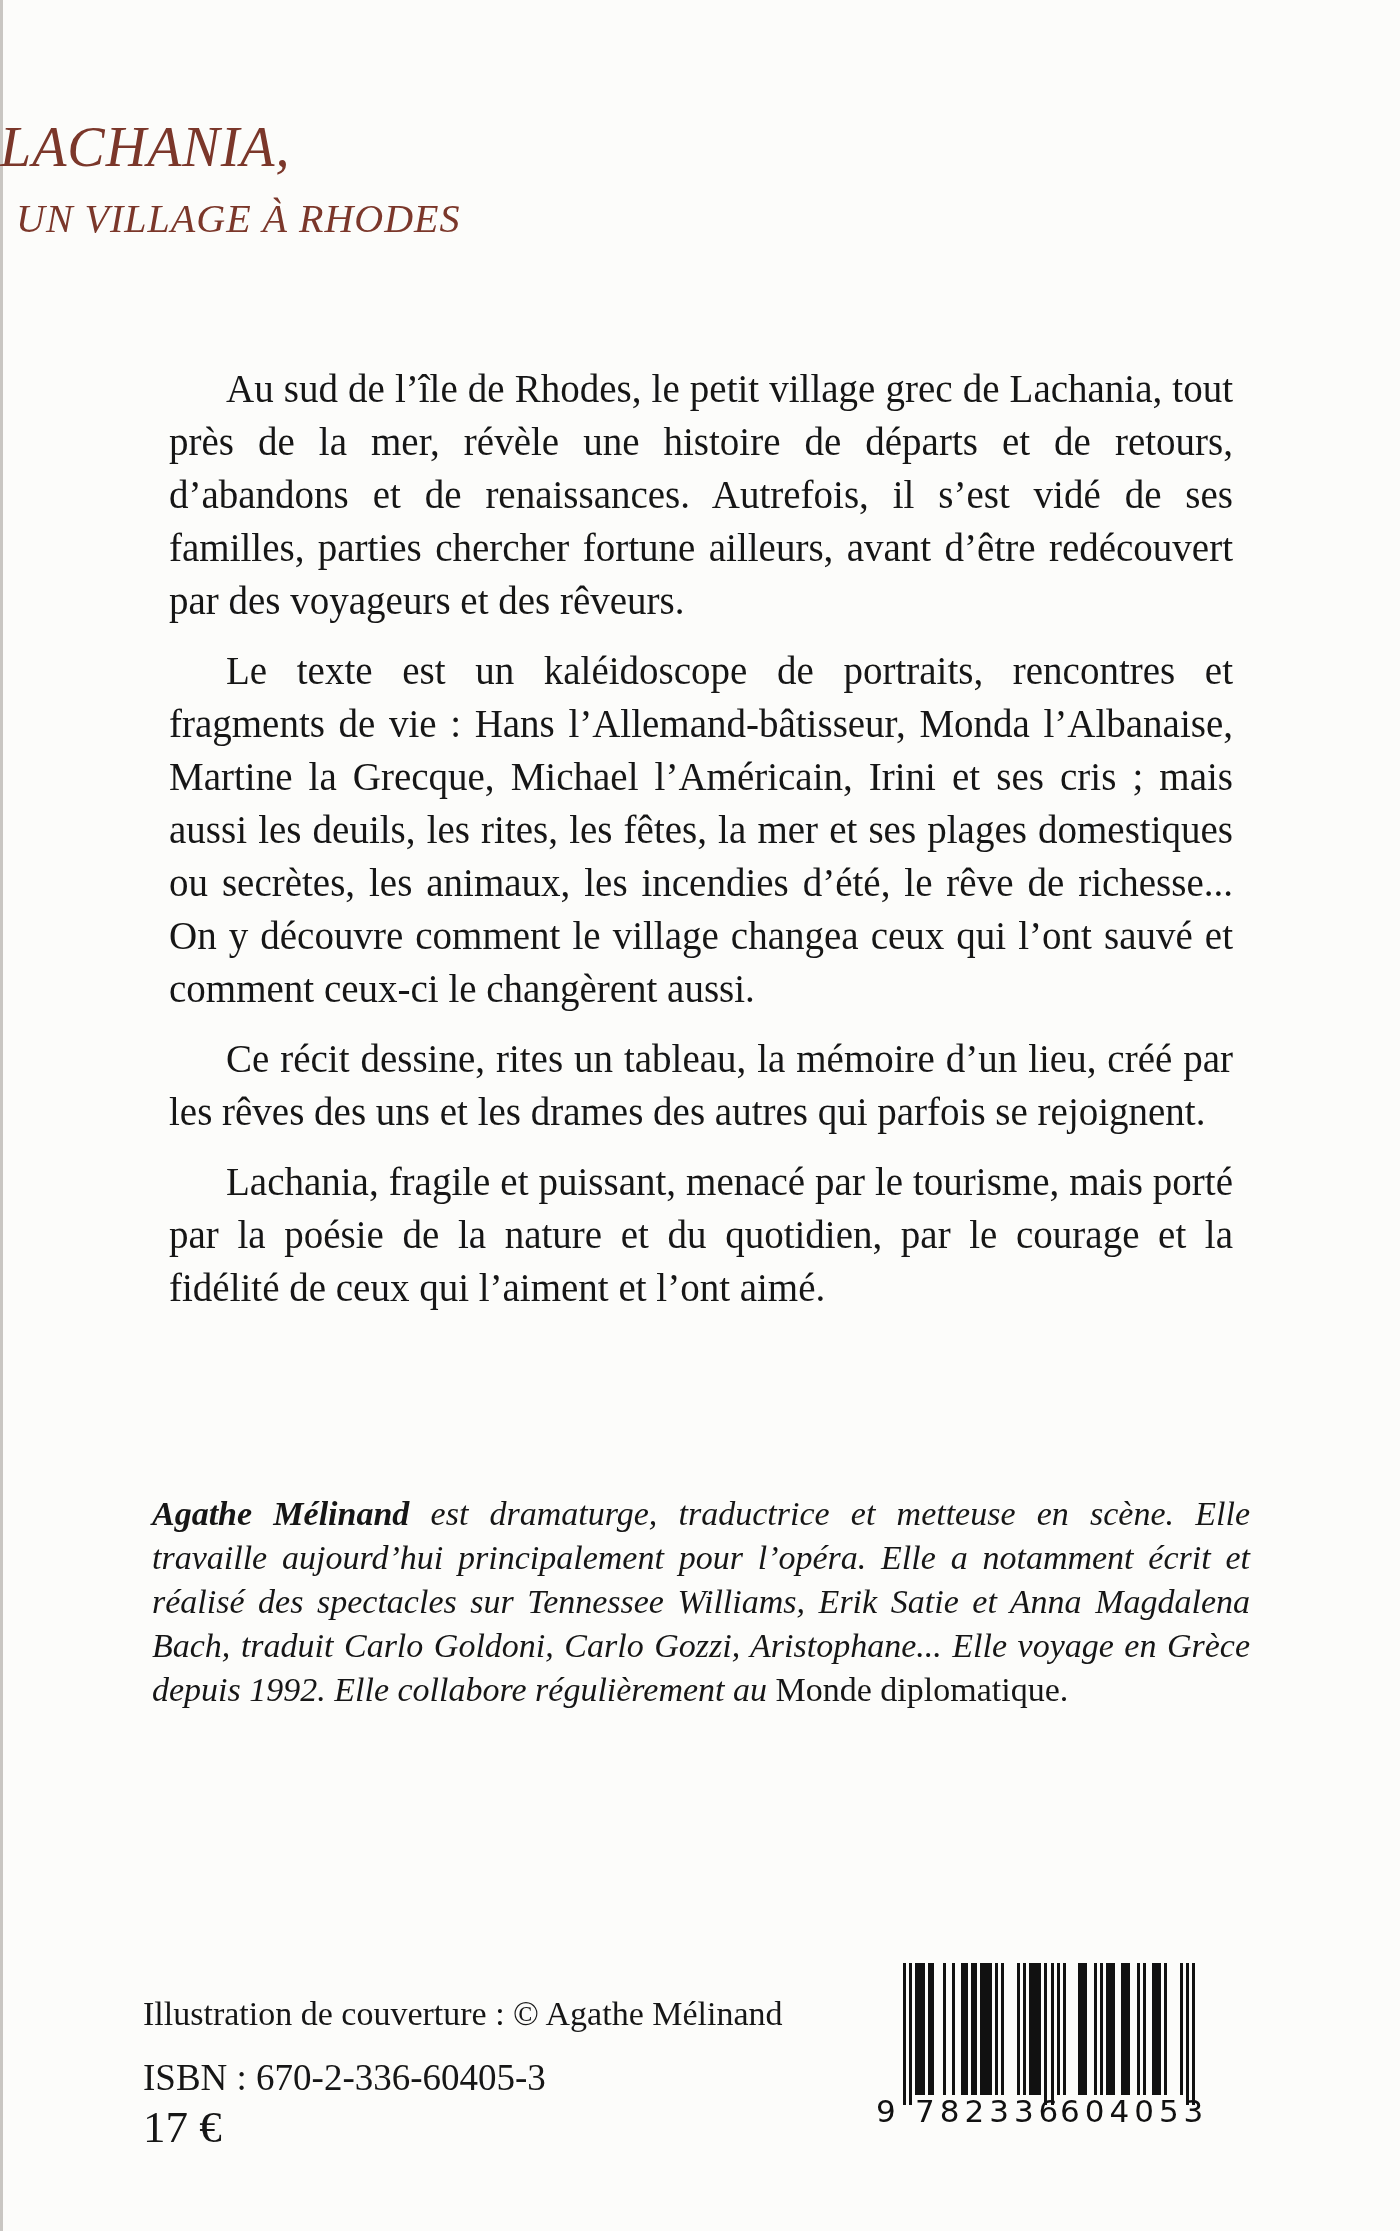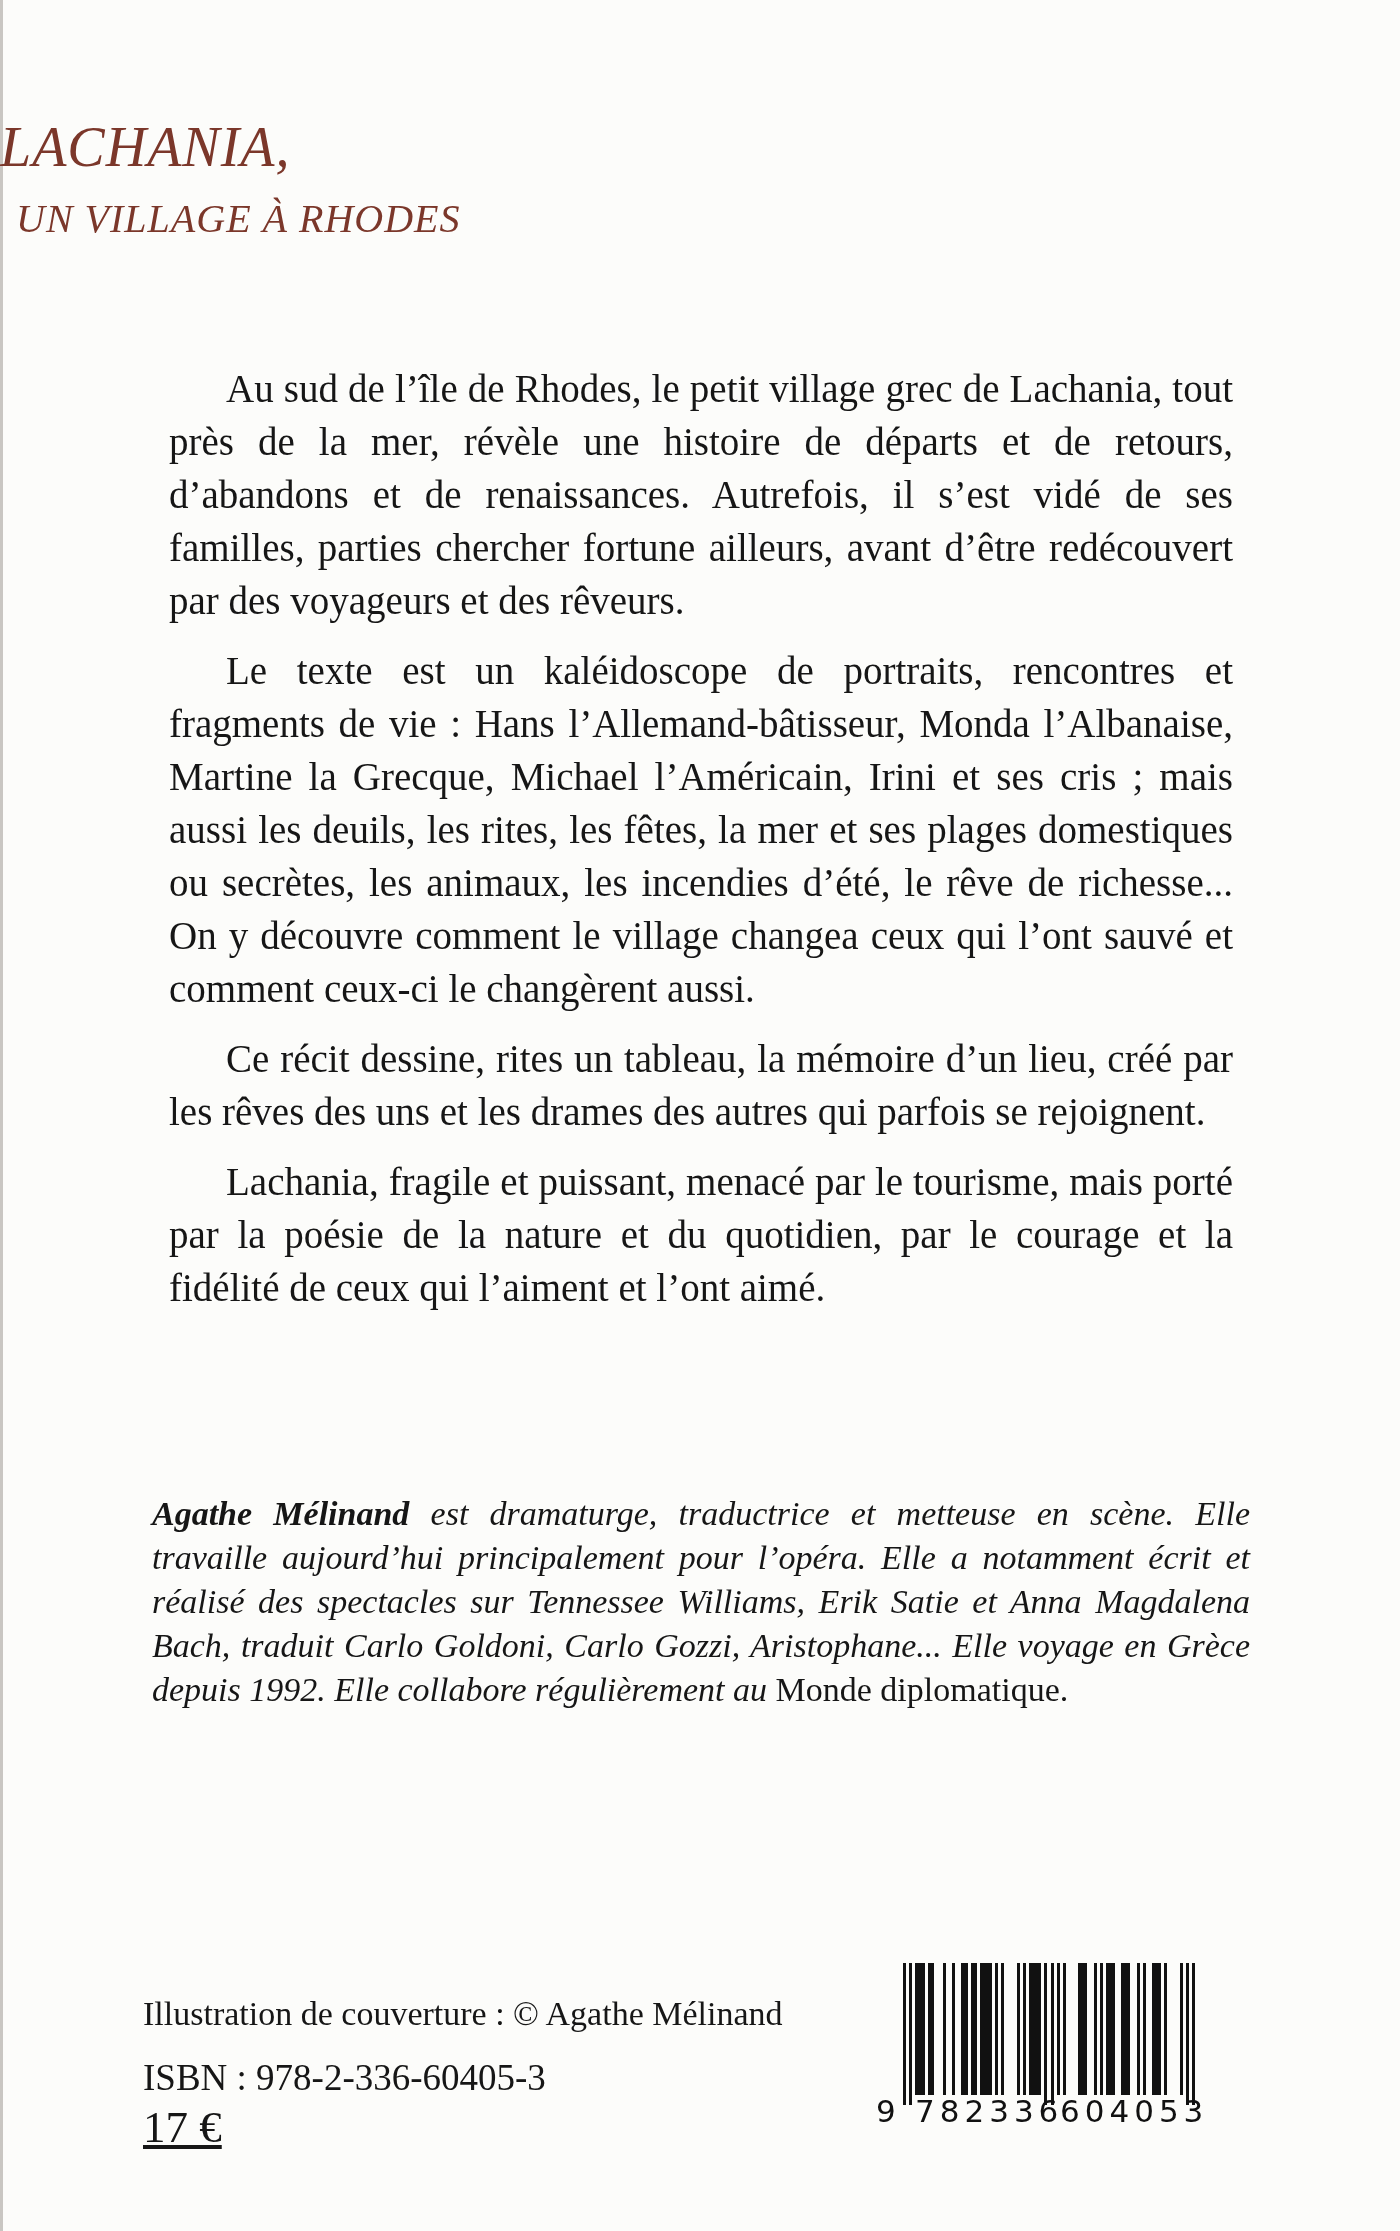--- a/index.html
+++ b/index.html
@@ -20,21 +20,21 @@
   .bio-block{
     position:absolute;top:1492px;left:152px;width:1098px;
     font-size:34px;line-height:44px;text-align:justify;
   }
   .bio-block p{margin:0;}
   .seg-bold-italic{font-style:italic;font-weight:bold;}
   .seg-italic{font-style:italic;}
   .seg-roman{font-style:normal;}
   .credit-line{position:absolute;left:143px;top:1994px;font-size:34px;line-height:1.2;}
   .isbn-line{position:absolute;left:143px;top:2056px;font-size:37px;line-height:1.2;}
-  .price-line{position:absolute;left:143px;top:2100px;font-size:45px;line-height:1.2;text-decoration:underline;}
+  .price-line{position:absolute;left:143px;top:2100px;font-size:45px;line-height:1.2;}
   .barcode{position:absolute;left:903px;top:1963px;width:292px;height:168px;}
   .barcode .bars{position:absolute;left:0;top:0;width:292px;height:142px;}
   .barcode .bar{position:absolute;top:0;background:#111;}
   .barcode .digits{
     position:absolute;left:0;top:130px;width:292px;height:38px;
     font-family:"DejaVu Sans", sans-serif;font-size:31px;color:#111;
   }
   .barcode .d-first{position:absolute;left:-27px;top:0;}
   .barcode .d-g1{position:absolute;left:12px;top:0;letter-spacing:5px;}
   .barcode .d-g2{position:absolute;left:157px;top:0;letter-spacing:5px;}
@@ -54,21 +54,21 @@
     <p class="body-para">Le texte est un kaléidoscope de portraits, rencontres et fragments de vie : Hans l’Allemand-bâtisseur, Monda l’Albanaise, Martine la Grecque, Michael l’Américain, Irini et ses cris ; mais aussi les deuils, les rites, les fêtes, la mer et ses plages domestiques ou secrètes, les animaux, les incendies d’été, le rêve de richesse... On y découvre comment le village changea ceux qui l’ont sauvé et comment ceux-ci le changèrent aussi.</p>
     <p class="body-para">Ce récit dessine, rites un tableau, la mémoire d’un lieu, créé par les rêves des uns et les drames des autres qui parfois se rejoignent.</p>
     <p class="body-para">Lachania, fragile et puissant, menacé par le tourisme, mais porté par la poésie de la nature et du quotidien, par le courage et la fidélité de ceux qui l’aiment et l’ont aimé.</p>
   </div>
 
 <div class="bio-block">
     <p><span class="seg-bold-italic">Agathe Mélinand</span><span class="seg-italic"> est dramaturge, traductrice et metteuse en scène. Elle travaille aujourd’hui principalement pour l’opéra. Elle a notamment écrit et réalisé des spectacles sur Tennessee Williams, Erik Satie et Anna Magdalena Bach, traduit Carlo Goldoni, Carlo Gozzi, Aristophane... Elle voyage en Grèce depuis 1992. Elle collabore régulièrement au </span><span class="seg-roman">Monde diplomatique.</span></p>
   </div>
 
 <div class="credit-line">Illustration de couverture : © Agathe Mélinand</div>
-<div class="isbn-line">ISBN : 978-2-336-60405-3</div>
+<div class="isbn-line">ISBN : 670-2-336-60405-3</div>
 <div class="price-line">17 €</div>
 
 <div class="barcode">
   <div class="bars">
       <div class="bar" style="left: 0px; width: 3.07368px; height: 142px; background: rgb(17, 17, 17);"></div>
       <div class="bar" style="left: 6.14737px; width: 3.07368px; height: 142px; background: rgb(17, 17, 17);"></div>
       <div class="bar" style="left: 12.2947px; width: 9.22105px; height: 132px; background: rgb(17, 17, 17);"></div>
       <div class="bar" style="left: 24.5895px; width: 6.14737px; height: 132px; background: rgb(17, 17, 17);"></div>
       <div class="bar" style="left: 39.9579px; width: 3.07368px; height: 132px; background: rgb(17, 17, 17);"></div>
       <div class="bar" style="left: 49.1789px; width: 3.07368px; height: 132px; background: rgb(17, 17, 17);"></div>

